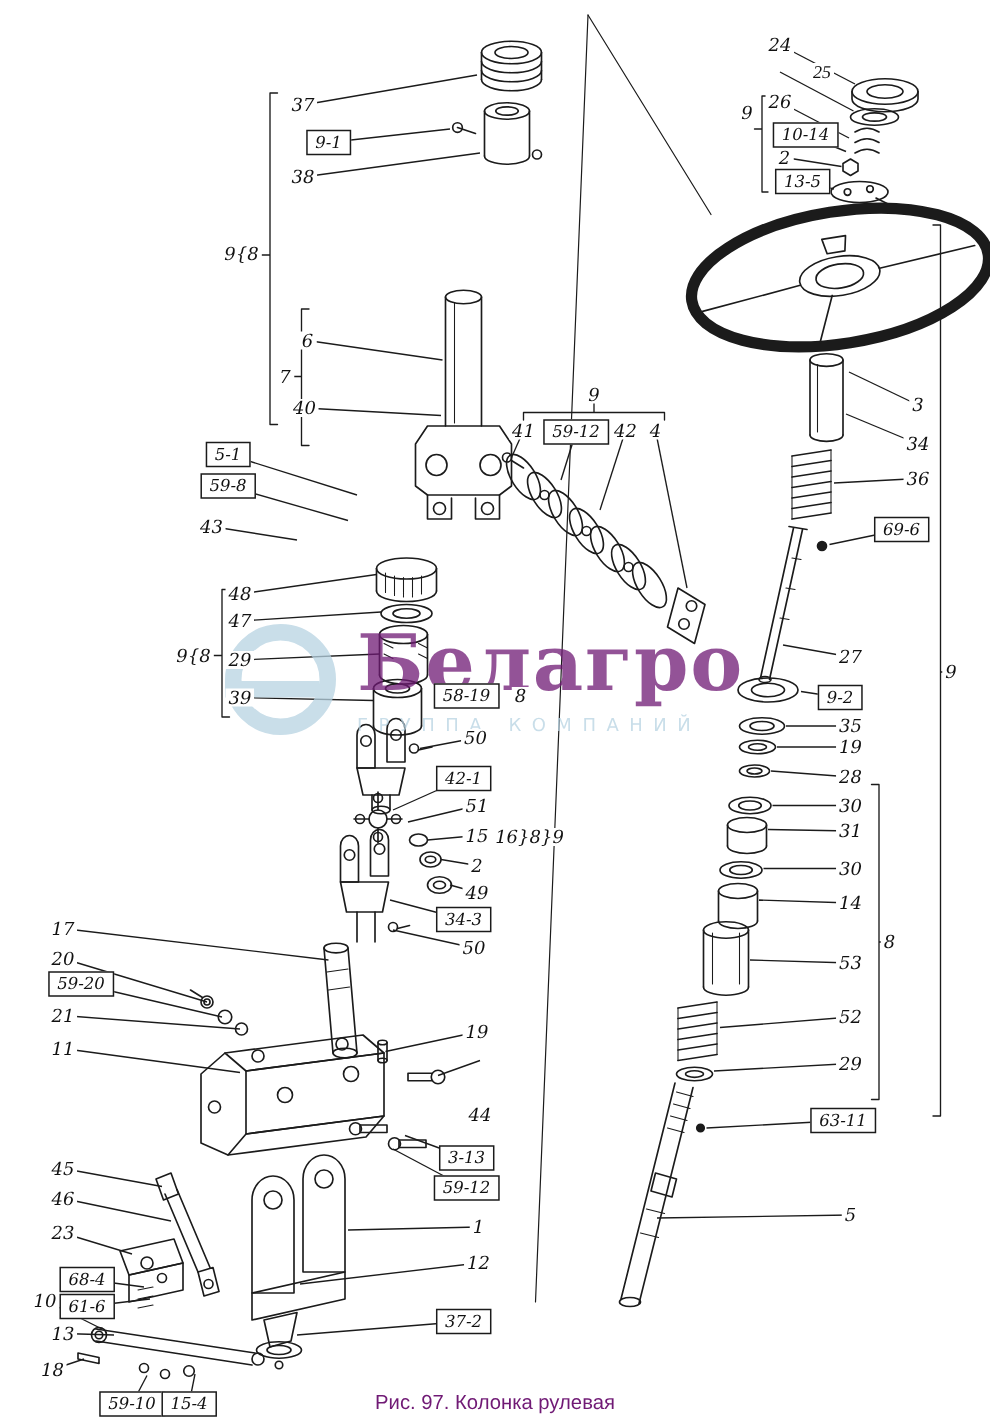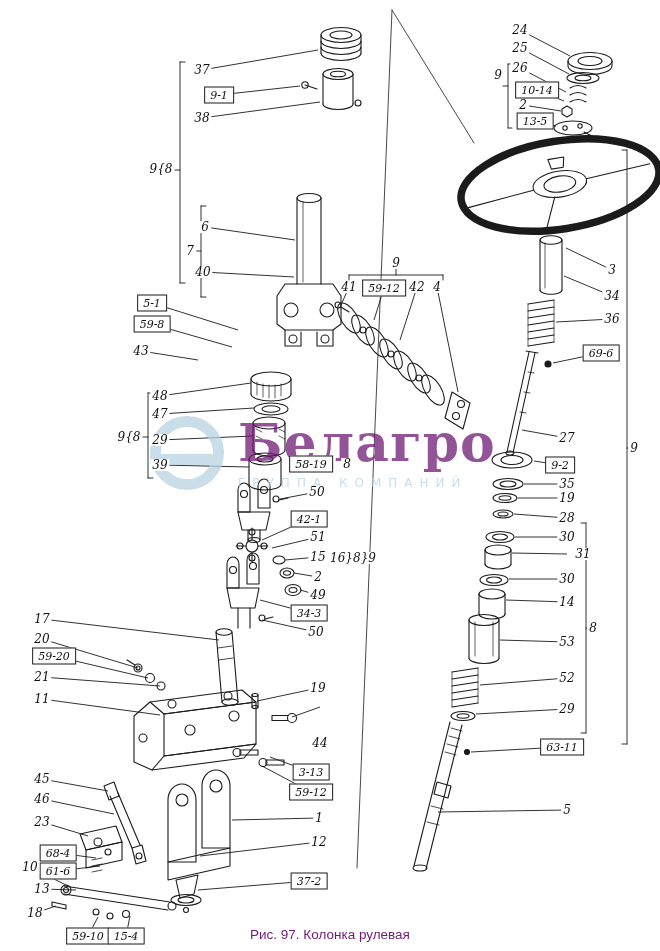--- a/index.html
+++ b/index.html
@@ -472,38 +472,38 @@
       <div class="label boxed" style="left: 126px; top: 936px;">15-4</div>
       <div class="label" style="left: 319px; top: 818px;">1</div>
       <div class="label" style="left: 319px; top: 842px;">12</div>
       <div class="label boxed" style="left: 309px; top: 881px;">37-2</div>
       <div class="label" style="left: 396px; top: 263px;">9</div>
       <div class="label" style="left: 349px; top: 287px;">41</div>
       <div class="label boxed" style="left: 384px; top: 288px;">59-12</div>
       <div class="label" style="left: 417px; top: 287px;">42</div>
       <div class="label" style="left: 437px; top: 287px;">4</div>
       <div class="label" style="left: 520px; top: 30px;">24</div>
-      <div class="label" style="left: 520px; top: 48px;">25</div>
+      <div class="label" style="left: 548px; top: 48px; font-family: Liberation Serif, serif;">25</div>
       <div class="label" style="left: 520px; top: 68px;">26</div>
       <div class="label" style="left: 498px; top: 75px;">9</div>
       <div class="label boxed" style="left: 537px; top: 90px;">10-14</div>
       <div class="label" style="left: 523px; top: 105px;">2</div>
       <div class="label boxed" style="left: 535px; top: 121px;">13-5</div>
       <div class="label" style="left: 612px; top: 270px;">3</div>
       <div class="label" style="left: 612px; top: 296px;">34</div>
       <div class="label" style="left: 612px; top: 319px;">36</div>
       <div class="label boxed" style="left: 601px; top: 353px;">69-6</div>
       <div class="label" style="left: 567px; top: 438px;">27</div>
       <div class="label boxed" style="left: 560px; top: 465px;">9-2</div>
       <div class="label" style="left: 634px; top: 448px;">9</div>
       <div class="label" style="left: 567px; top: 484px;">35</div>
       <div class="label" style="left: 567px; top: 498px;">19</div>
       <div class="label" style="left: 567px; top: 518px;">28</div>
       <div class="label" style="left: 567px; top: 537px;">30</div>
-      <div class="label" style="left: 567px; top: 554px; margin-left: 16px;">31</div>
+      <div class="label" style="left: 567px; top: 554px;">31</div>
       <div class="label" style="left: 567px; top: 579px;">30</div>
       <div class="label" style="left: 567px; top: 602px;">14</div>
       <div class="label" style="left: 593px; top: 628px;">8</div>
       <div class="label" style="left: 567px; top: 642px; text-align: center;">53</div>
       <div class="label" style="left: 567px; top: 678px;">52</div>
       <div class="label" style="left: 567px; top: 709px;">29</div>
       <div class="label boxed" style="left: 562px; top: 747px;">63-11</div>
       <div class="label" style="left: 567px; top: 810px;">5</div>
     </div>
 

